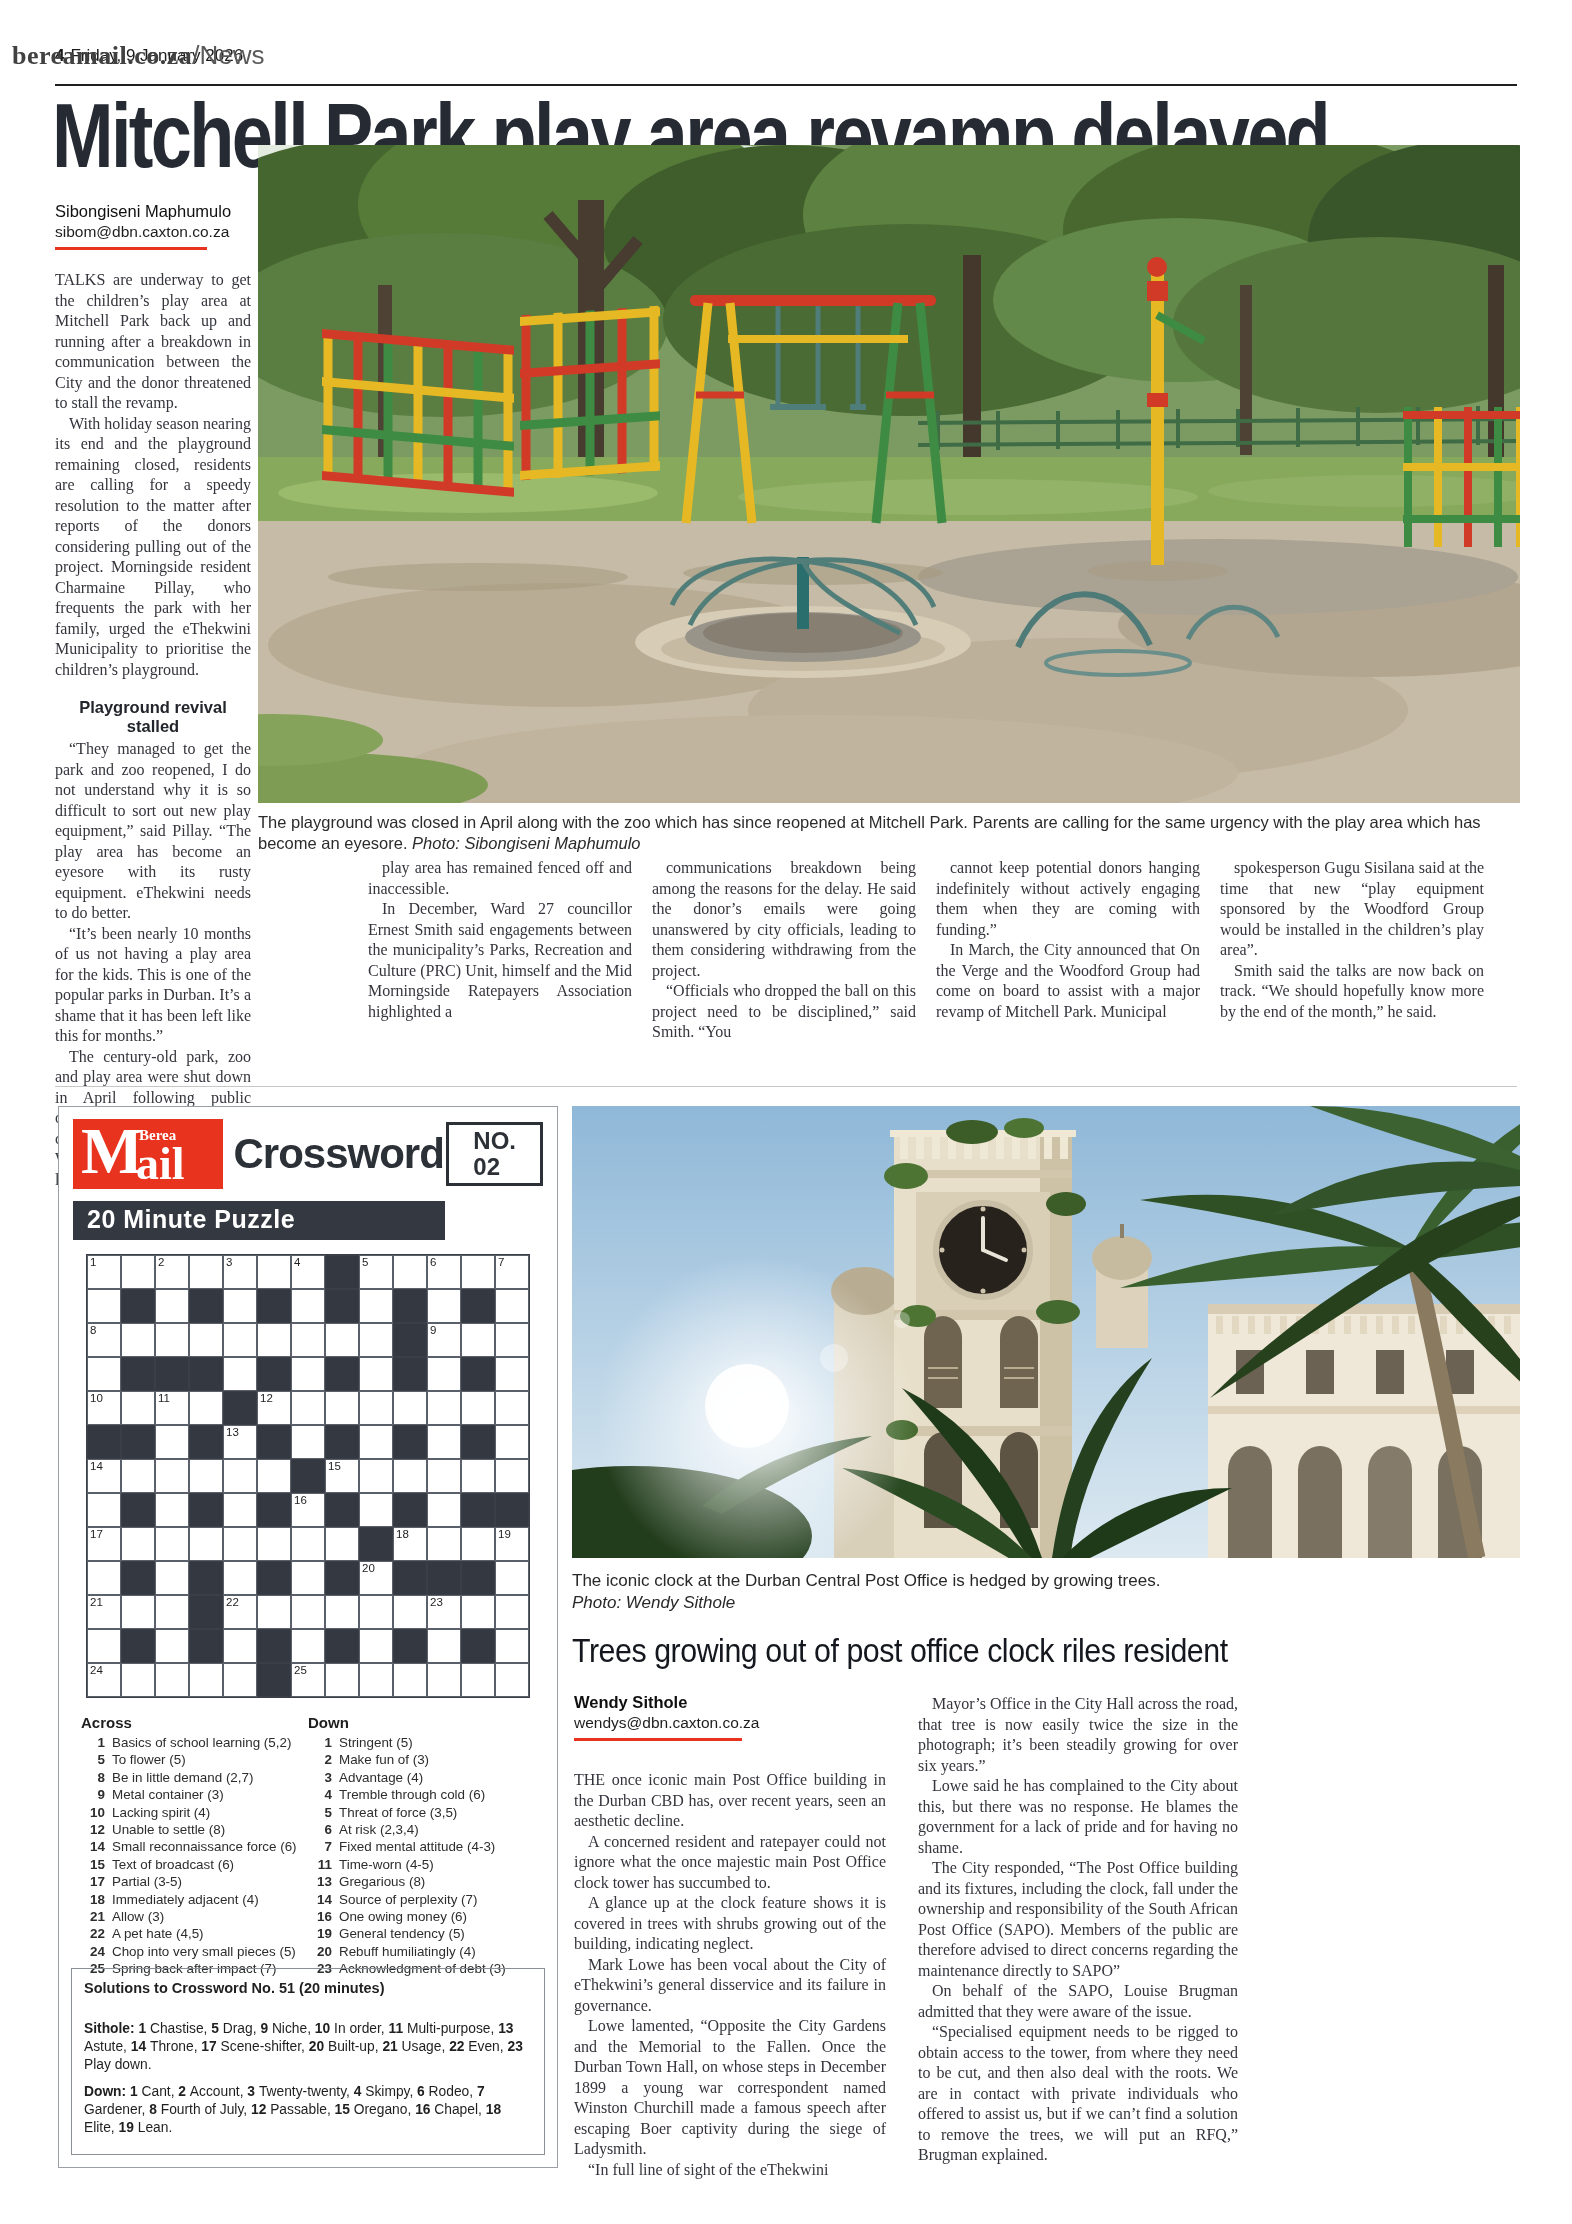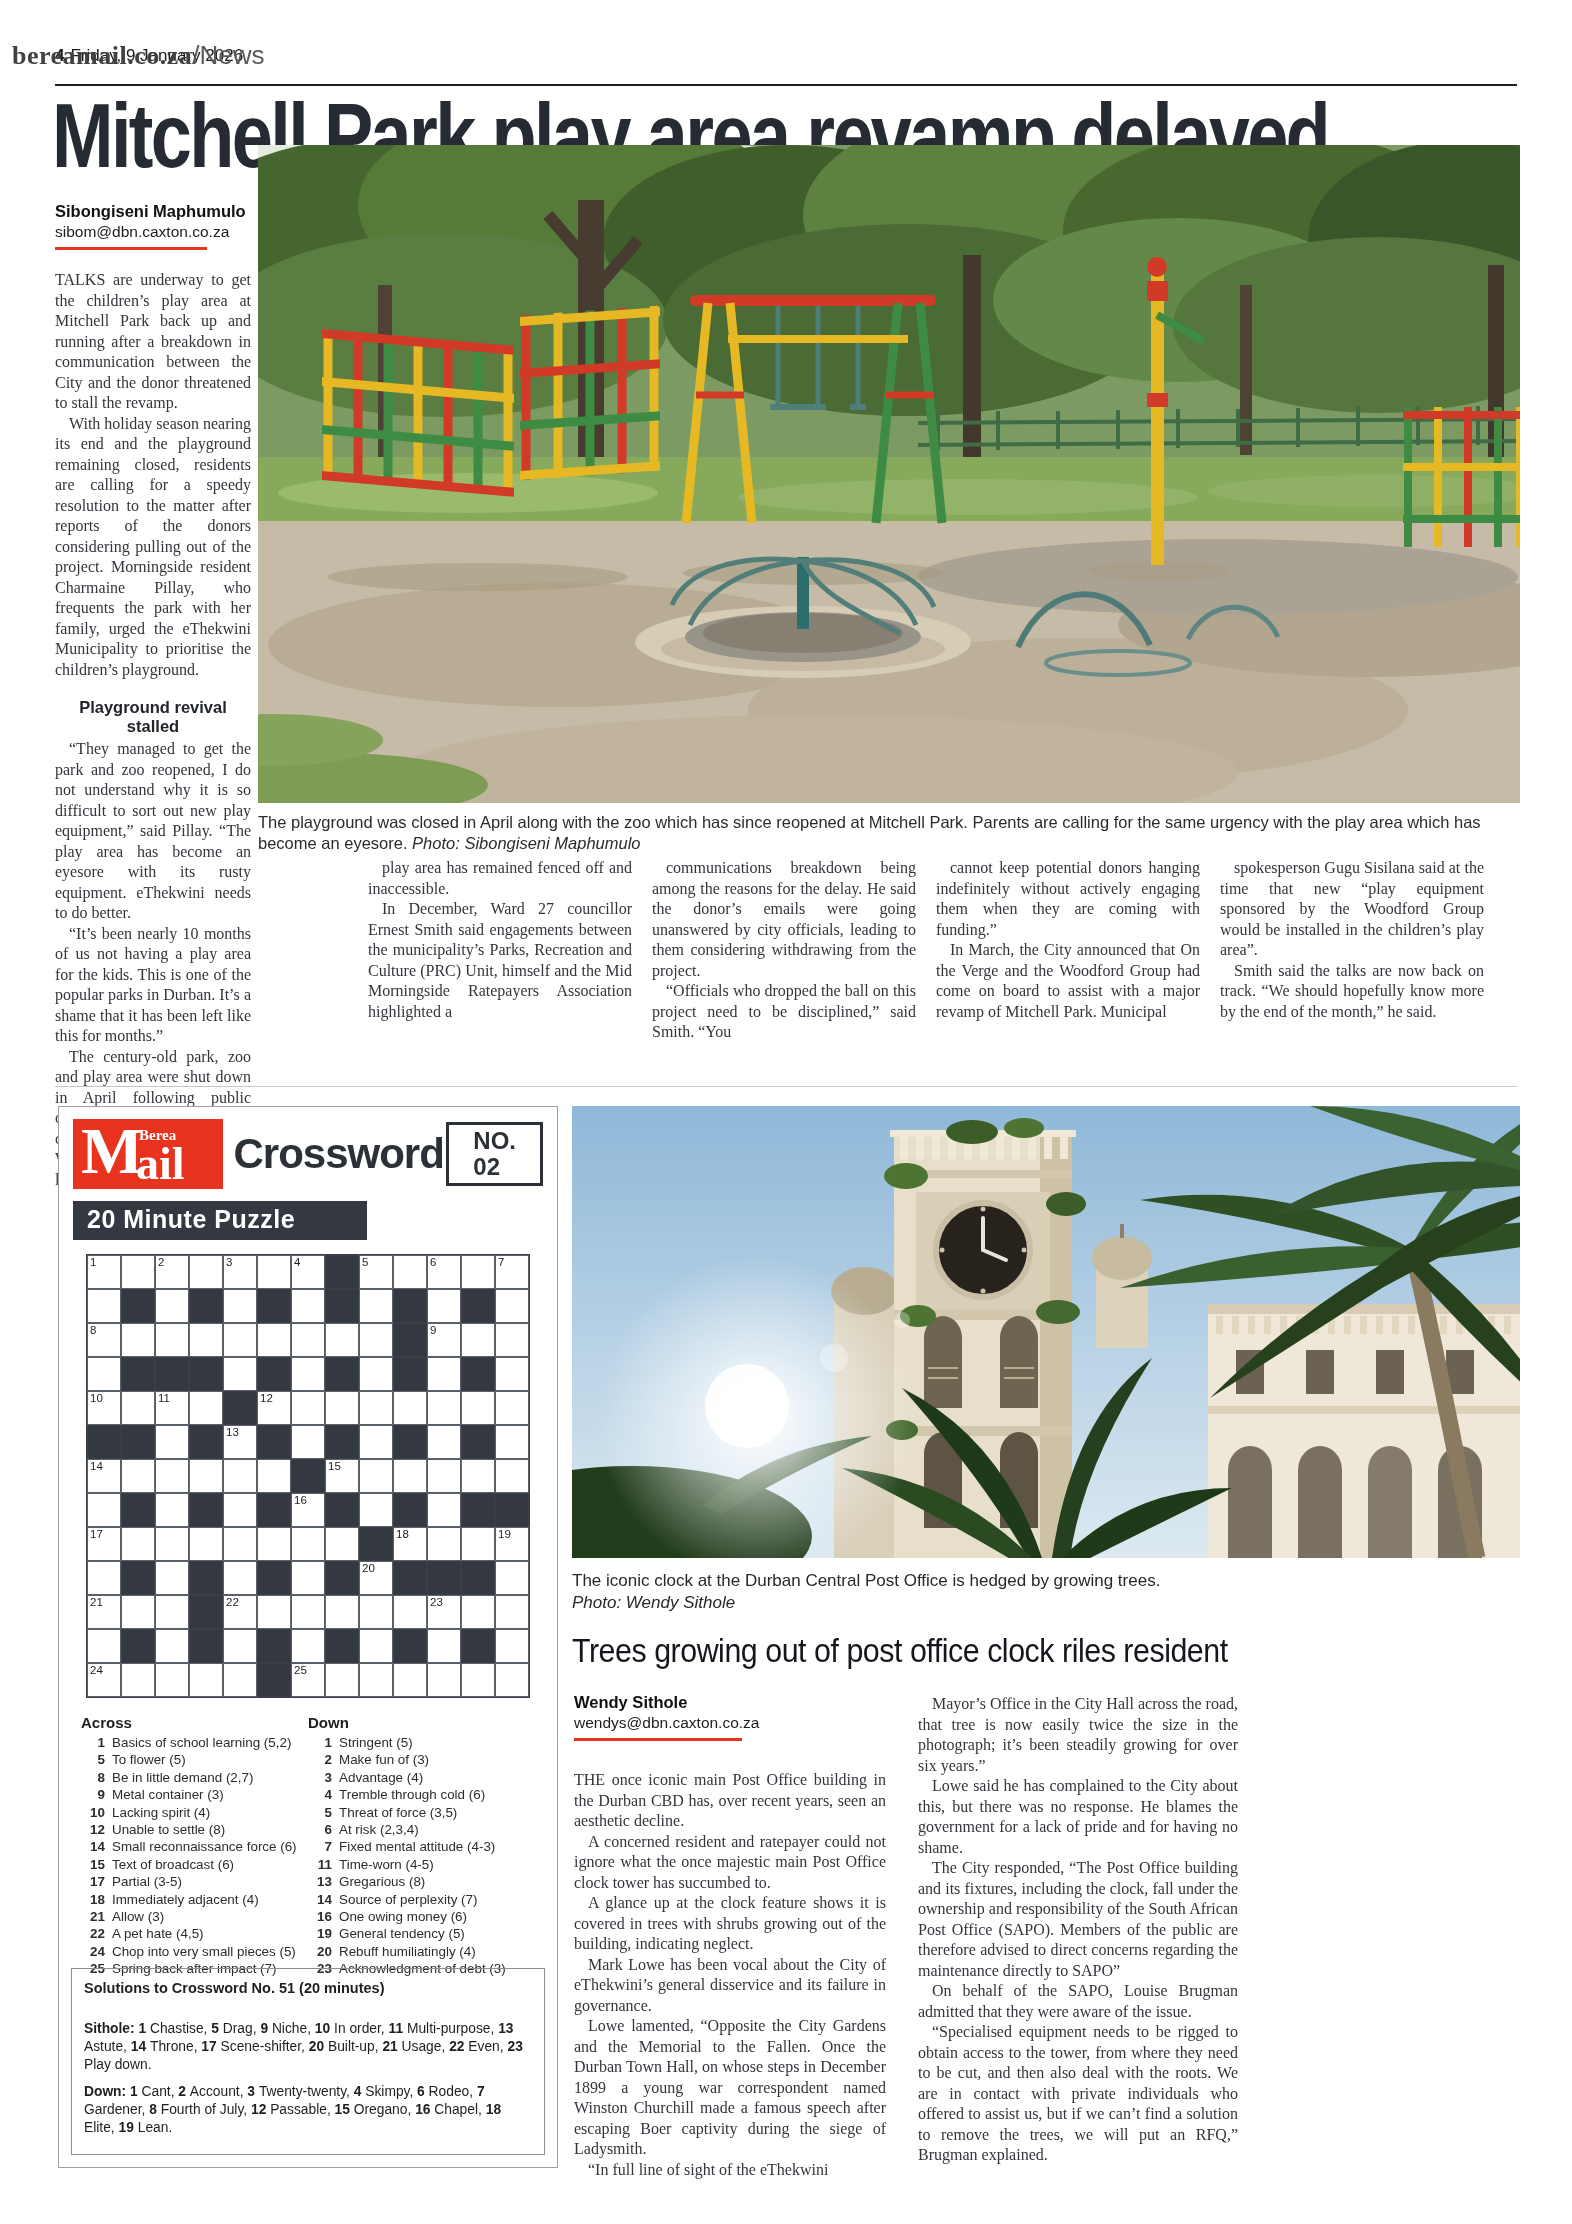--- a/index.html
+++ b/index.html
@@ -13,21 +13,21 @@
   .ph-center{position:absolute;left:12px;right:0;top:40px;text-align:left;font-size:26px}
   .ph-site{font-family:"Liberation Serif",serif;font-weight:bold;color:#414141;letter-spacing:.5px}
   .ph-section{color:#5a5a5a}
   .rule-top{position:absolute;left:55px;right:55px;top:84px;height:2px;background:#1f1f1f}
 
   
   .h1{position:absolute;left:52px;top:88px;width:1470px;overflow:visible}
   .h1 span{display:inline-block;white-space:nowrap;transform:scale(.88,1.08);transform-origin:0 50%;
            font-size:84px;font-weight:800;letter-spacing:-3px;color:#262b33}
   .byline{position:absolute;left:55px;top:201px;font-size:15.5px;line-height:1.28;color:#1d1d1d}
-  .byline .a{font-weight:bold;font-size:16.5px;color:#101010}
+  .byline .a{font-weight:normal;font-size:16.5px;color:#101010}
   .red-bar{height:3px;background:#e8331f;margin-top:5px}
   .serif-col{font-family:"Liberation Serif",serif;font-size:16px;line-height:20.5px;
              text-align:justify;color:#34353c}
   .serif-col p{text-indent:14px}
   .serif-col p:first-child{text-indent:0}
   .serif-col.cont p:first-child{text-indent:14px}
   .col1{position:absolute;left:55px;top:270px;width:196px}
   .subhead{font-family:"Liberation Sans",sans-serif;font-weight:bold;font-size:16.5px;
            color:#22252b;margin:18px 0 3px;text-align:center}
   .photo1{position:absolute;left:258px;top:145px;width:1262px;height:658px;overflow:hidden;background:#cfd8c2}
@@ -43,21 +43,21 @@
   .cw-head{display:flex;align-items:center;justify-content:space-between}
   .logo{position:relative;width:150px;height:70px;background:#e8331f;flex:none;
         font-family:"Liberation Serif",serif;color:#fff}
   .logo .m{position:absolute;left:8px;top:-6px;font-size:66px;font-weight:bold}
   .logo .berea{position:absolute;left:66px;top:8px;font-size:15px;font-weight:bold}
   .logo .ail{position:absolute;left:63px;top:18px;font-size:46px;font-weight:bold}
   .cw-title{font-size:42px;font-weight:bold;letter-spacing:-1px;color:#2c3037;margin-left:8px}
   .no-box{border:3px solid #2c3037;padding:3px 24px 4px;font-weight:bold;font-size:24px;
           line-height:1.05;color:#2c3037;flex:none}
   .cw-bar{margin-top:12px;background:#333841;color:#fff;font-weight:bold;font-size:25px;
-          padding:4px 0 6px 14px;width:294px;letter-spacing:.5px}
+          padding:4px 0 6px 14px;width:372px;letter-spacing:.5px}
   #cw-grid{display:grid;grid-template-columns:repeat(13,34px);grid-auto-rows:34px;
            margin:14px auto 0;width:max-content;border:1px solid #3a3f47;background:#fff}
   .cw-cell{position:relative;border:1px solid #5a606a;background:#fff}
   .cw-cell.black{background:#333841;border-color:#3a3f47}
   .cw-num{position:absolute;left:2px;top:0;font-size:11.5px;color:#1f1f1f}
   .cw-clues{display:flex;margin-top:16px;padding:0 8px}
   .clue-col{flex:1}
   .clue-h{font-weight:bold;font-size:15px;color:#1f1f1f;margin-bottom:3px}
   .clue-grid{display:grid;grid-template-columns:24px 1fr;column-gap:7px;
              font-size:13.4px;line-height:17.4px;color:#2d2d2d}

